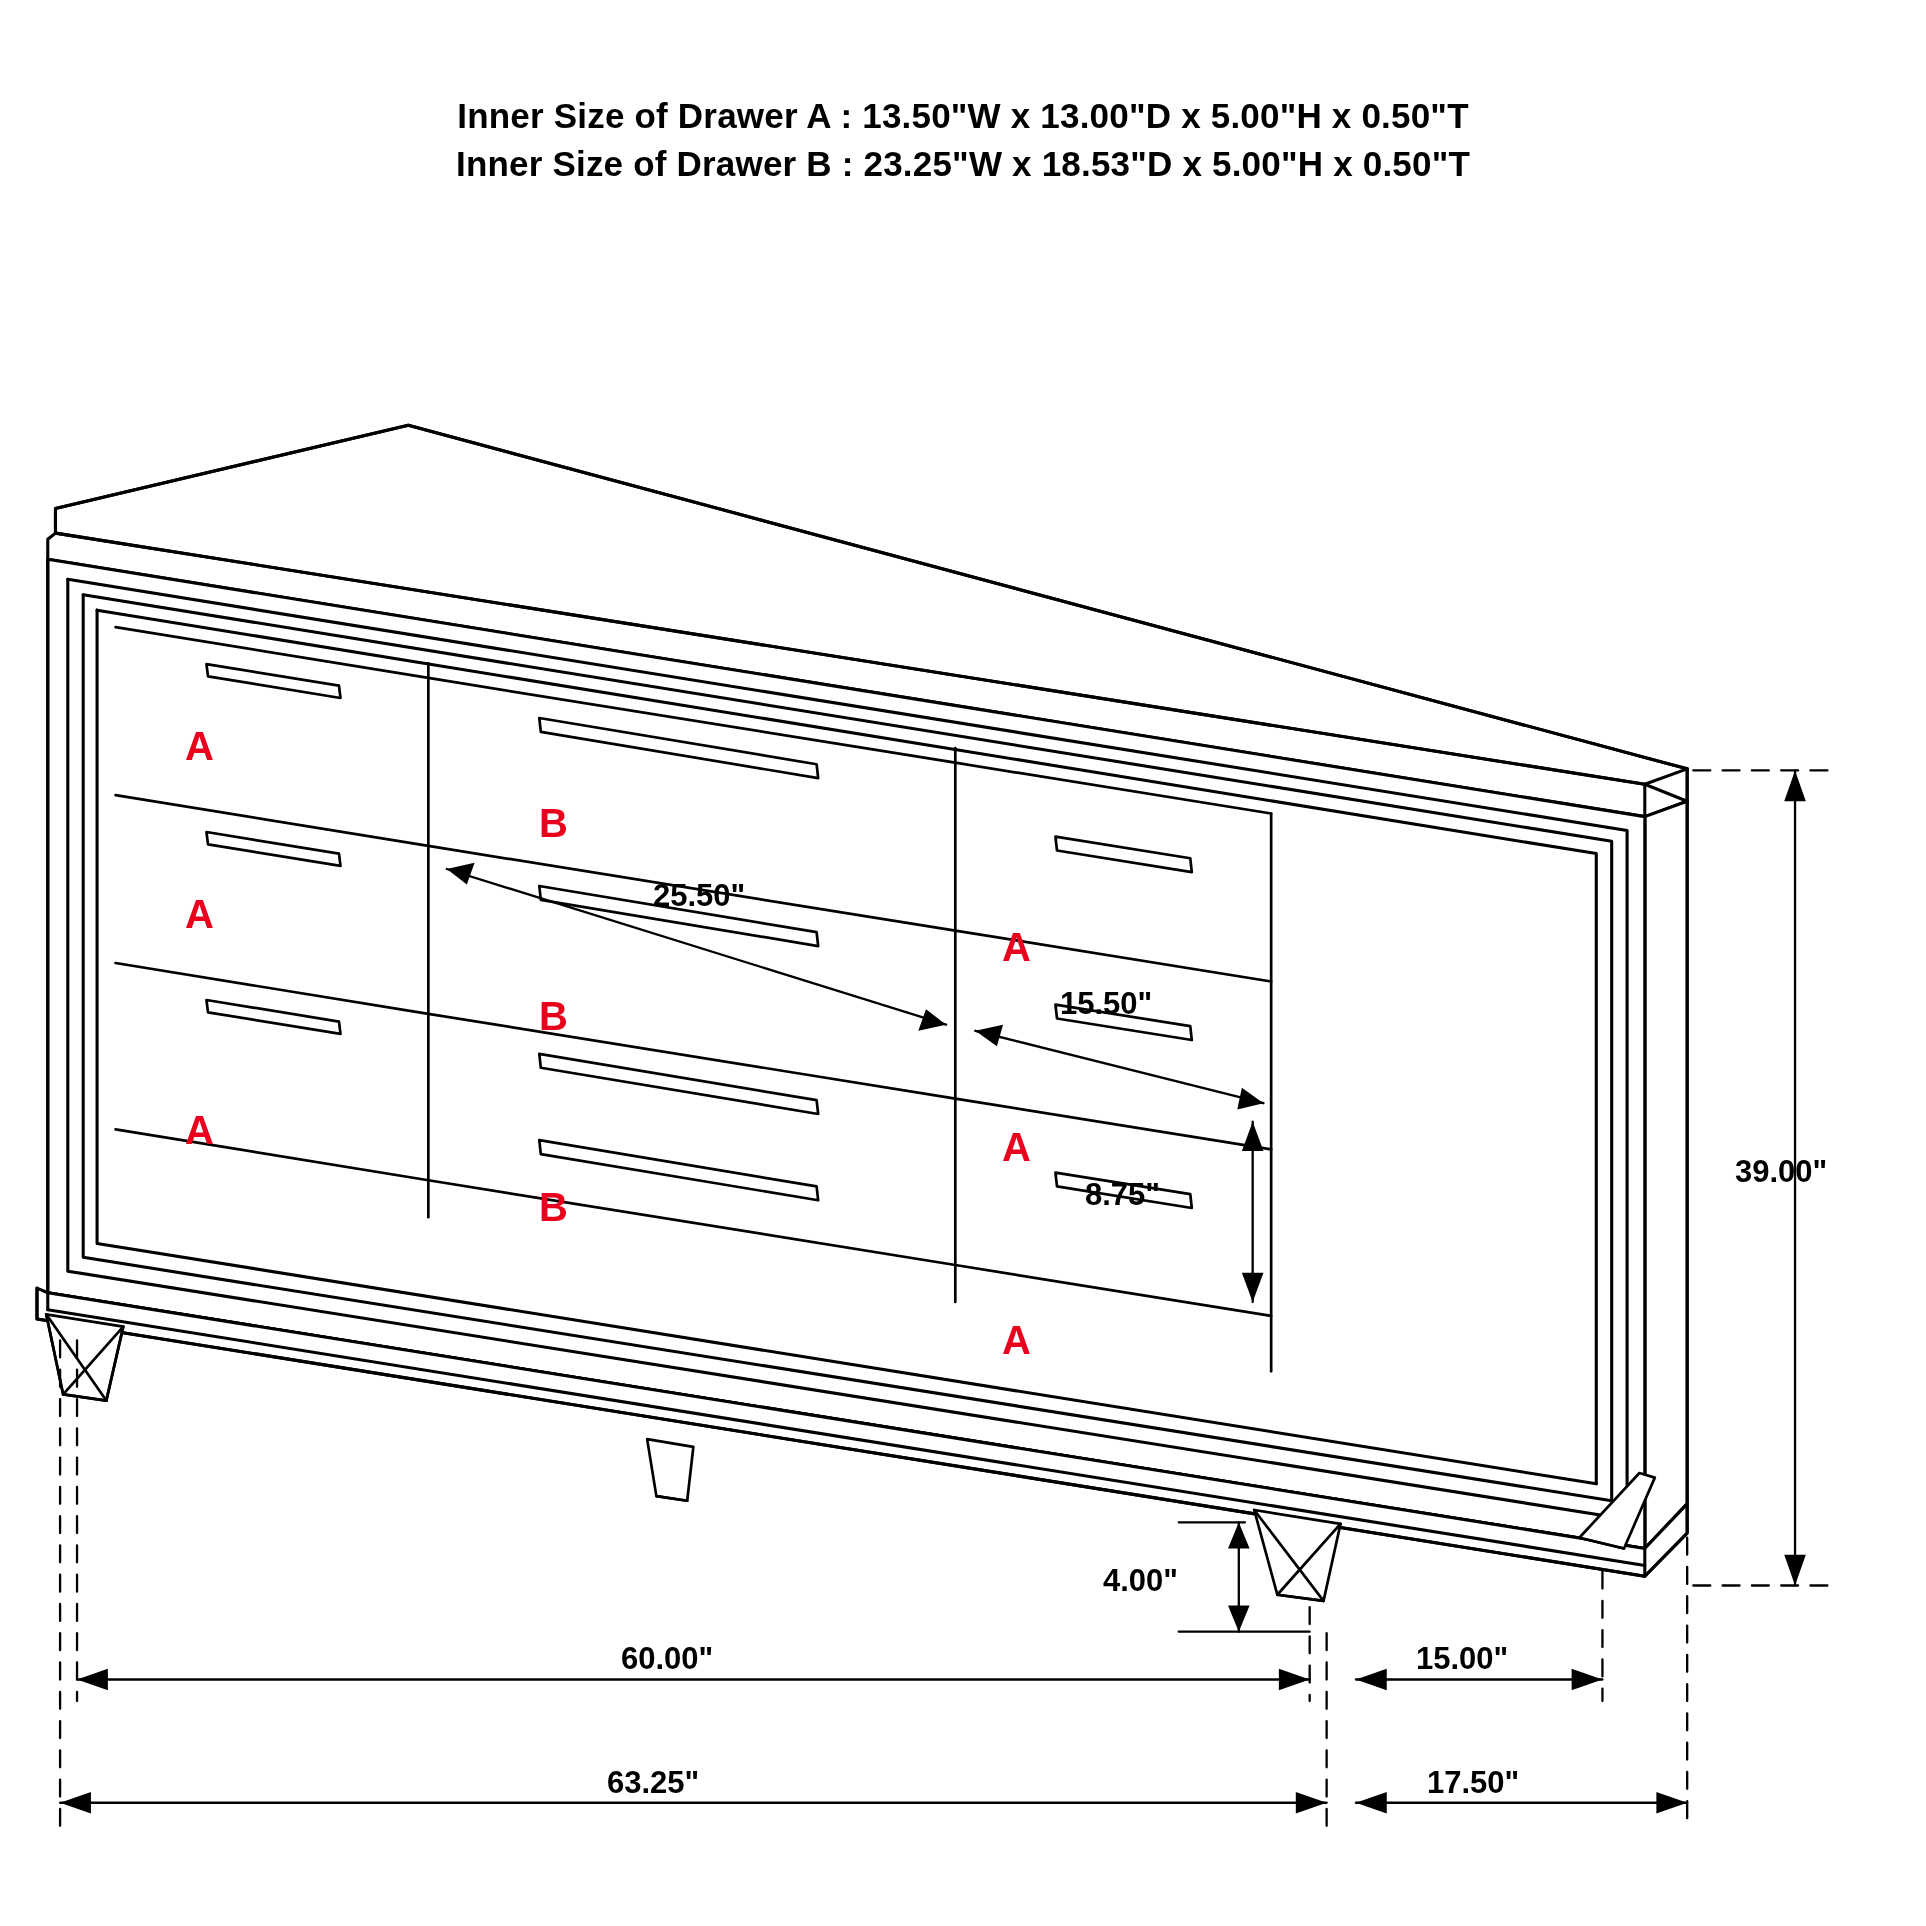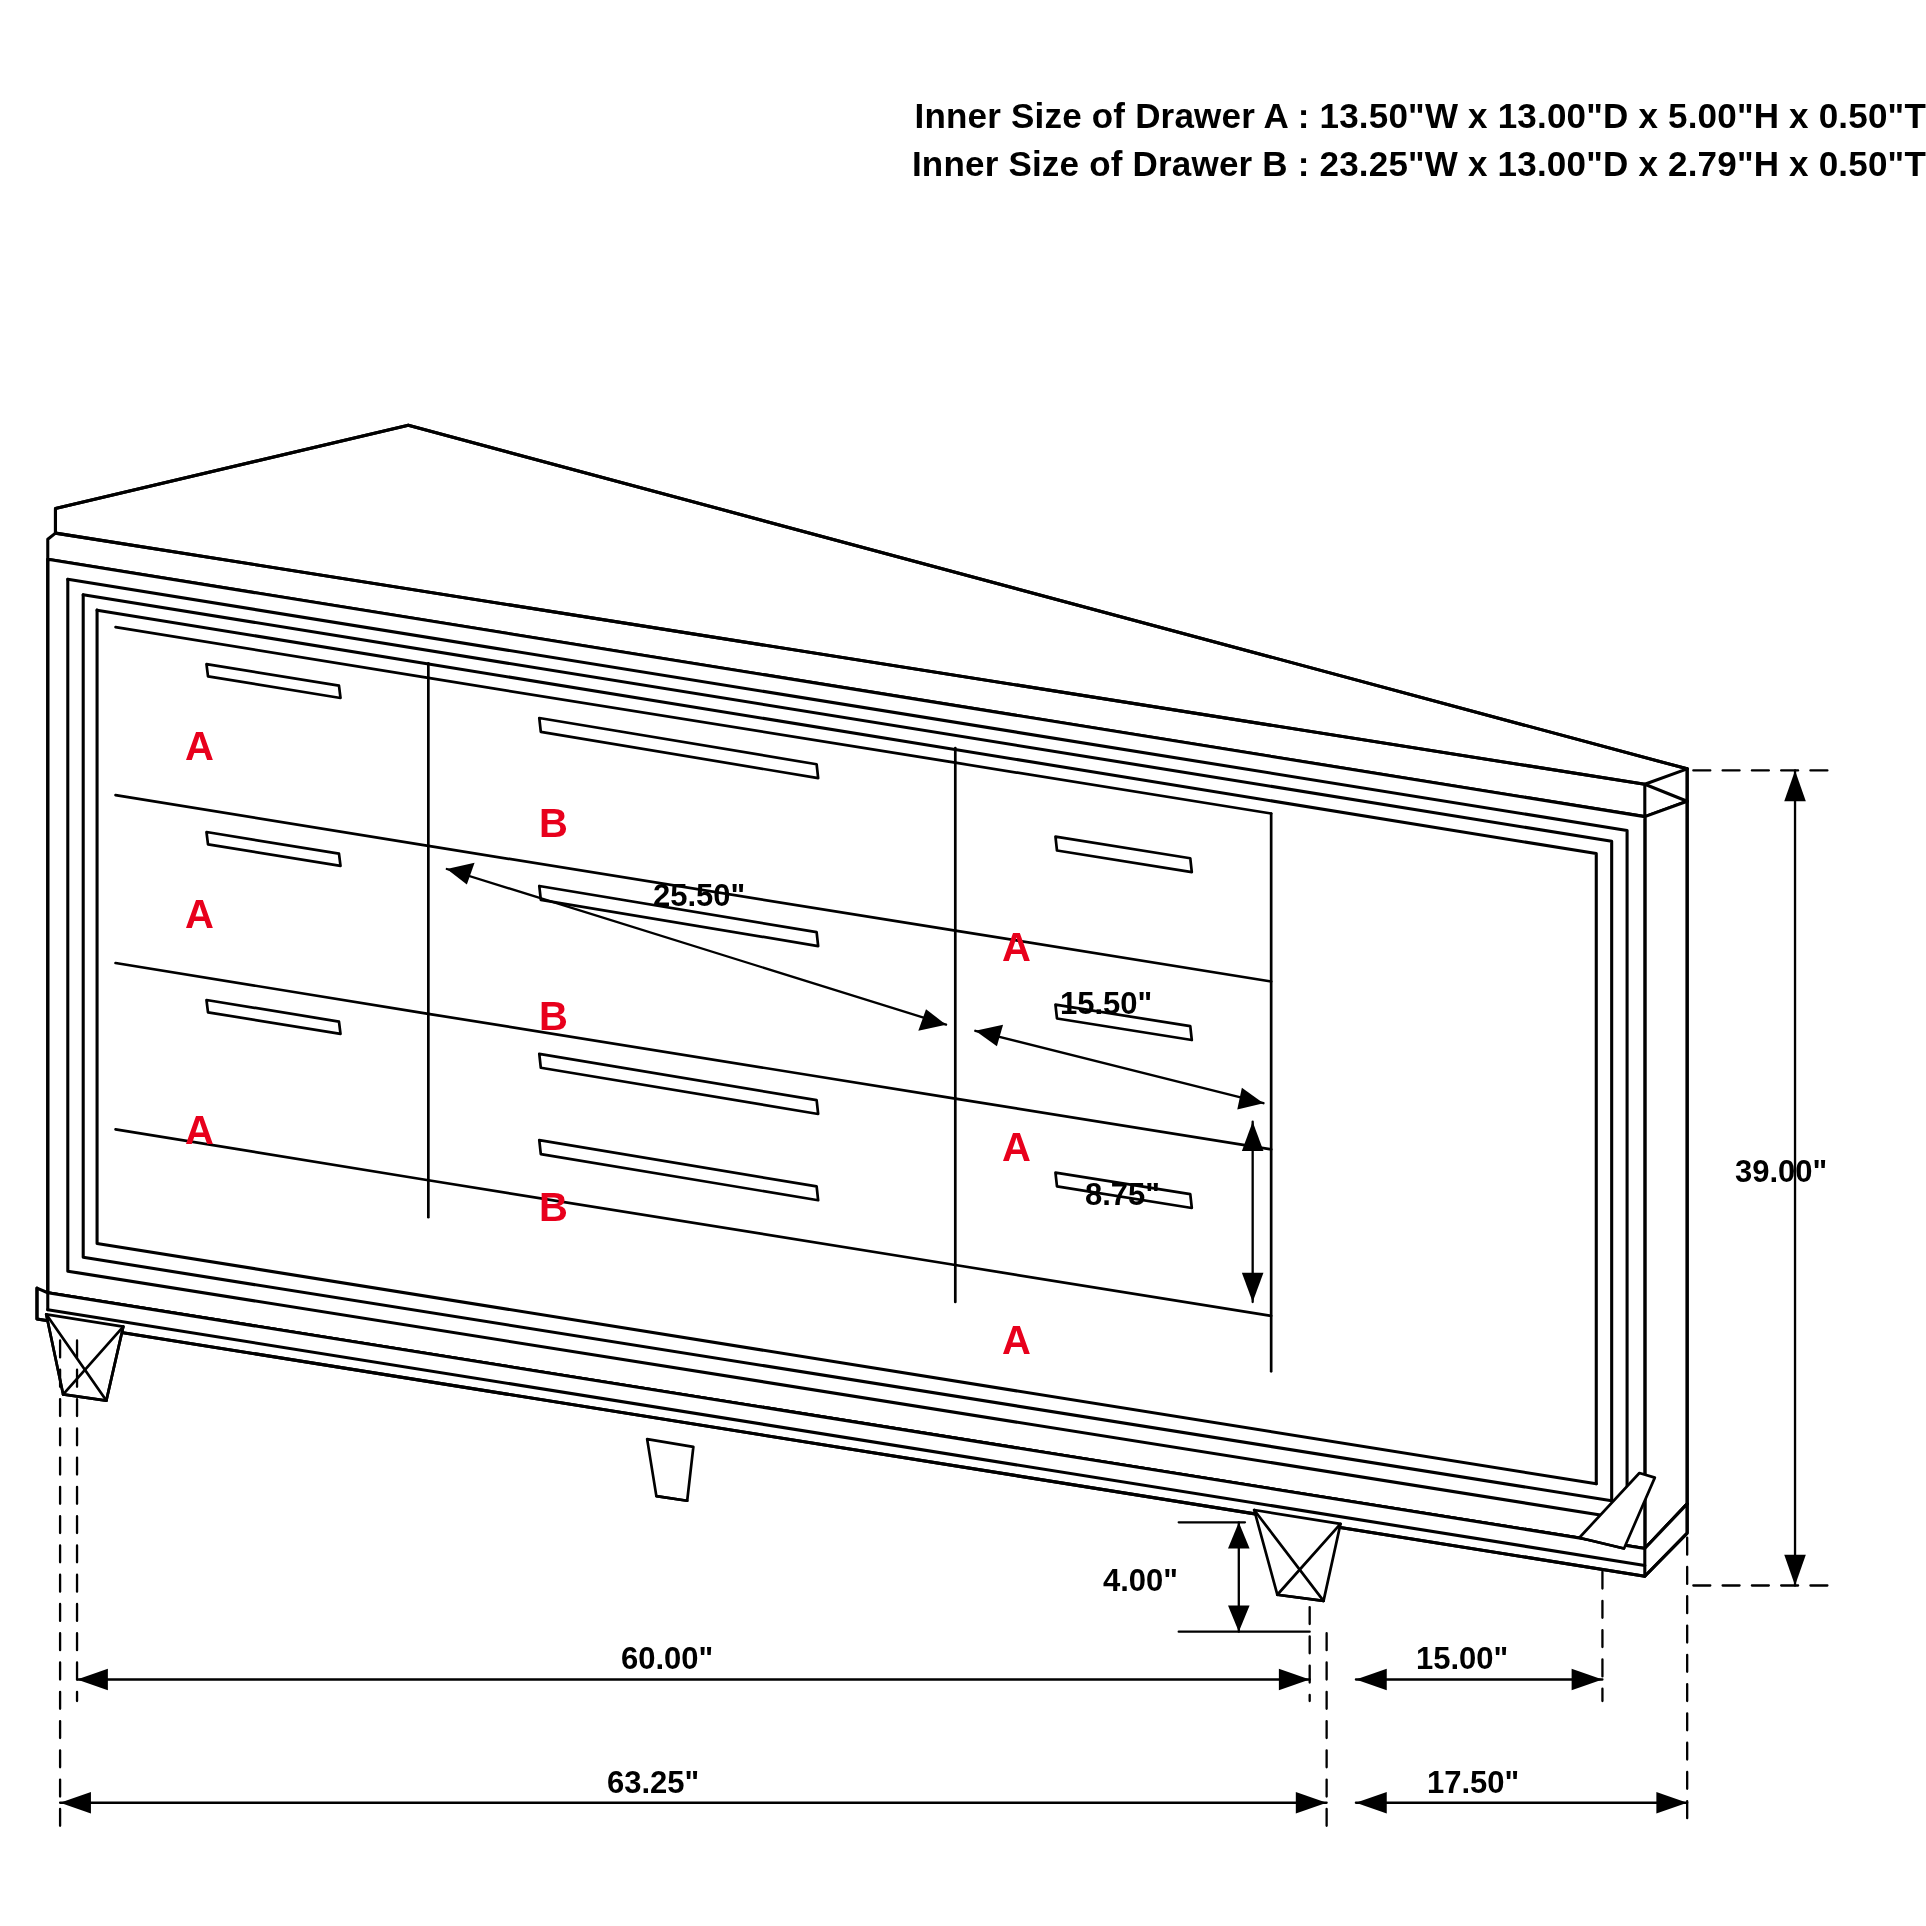--- a/index.html
+++ b/index.html
@@ -17,21 +17,21 @@
   #root {
     position: relative;
     width: 1926px;
     height: 1926px;
   }
   .header-block {
     position: absolute;
     top: 92px;
     left: 0;
     width: 1926px;
-    text-align: right;
+    text-align: center;
   }
   .header-line {
     font-size: 35px;
     font-weight: bold;
     letter-spacing: 0.2px;
     line-height: 1.38;
     white-space: nowrap;
   }
   #diagram-svg {
     position: absolute;
@@ -52,21 +52,21 @@
     white-space: nowrap;
   }
 </style>
 </head>
 <body>
 
 <div id="root">
 
   <div class="header-block">
     <div class="header-line">Inner Size of Drawer A : 13.50"W x 13.00"D x 5.00"H x 0.50"T</div>
-    <div class="header-line">Inner Size of Drawer B : 23.25"W x 13.00"D x 2.79"H x 0.50"T</div>
+    <div class="header-line">Inner Size of Drawer B : 23.25"W x 18.53"D x 5.00"H x 0.50"T</div>
   </div>
 
   <svg id="diagram-svg" width="1926" height="1926" viewBox="0 0 2500 2500">
 
     <g fill="none" stroke="#000000" stroke-width="4" stroke-linejoin="round" stroke-linecap="round">
 
       <g>
         <polygon points="530,552 2135,975 2190,1000 2190,1040 2135,1015 70,690 70,660 78,652" fill="#ffffff" stroke="none"></polygon>
 
         <polygon points="530,552 2190,998 2190,1040 2135,1018 72,692 72,660" fill="#ffffff"></polygon>

